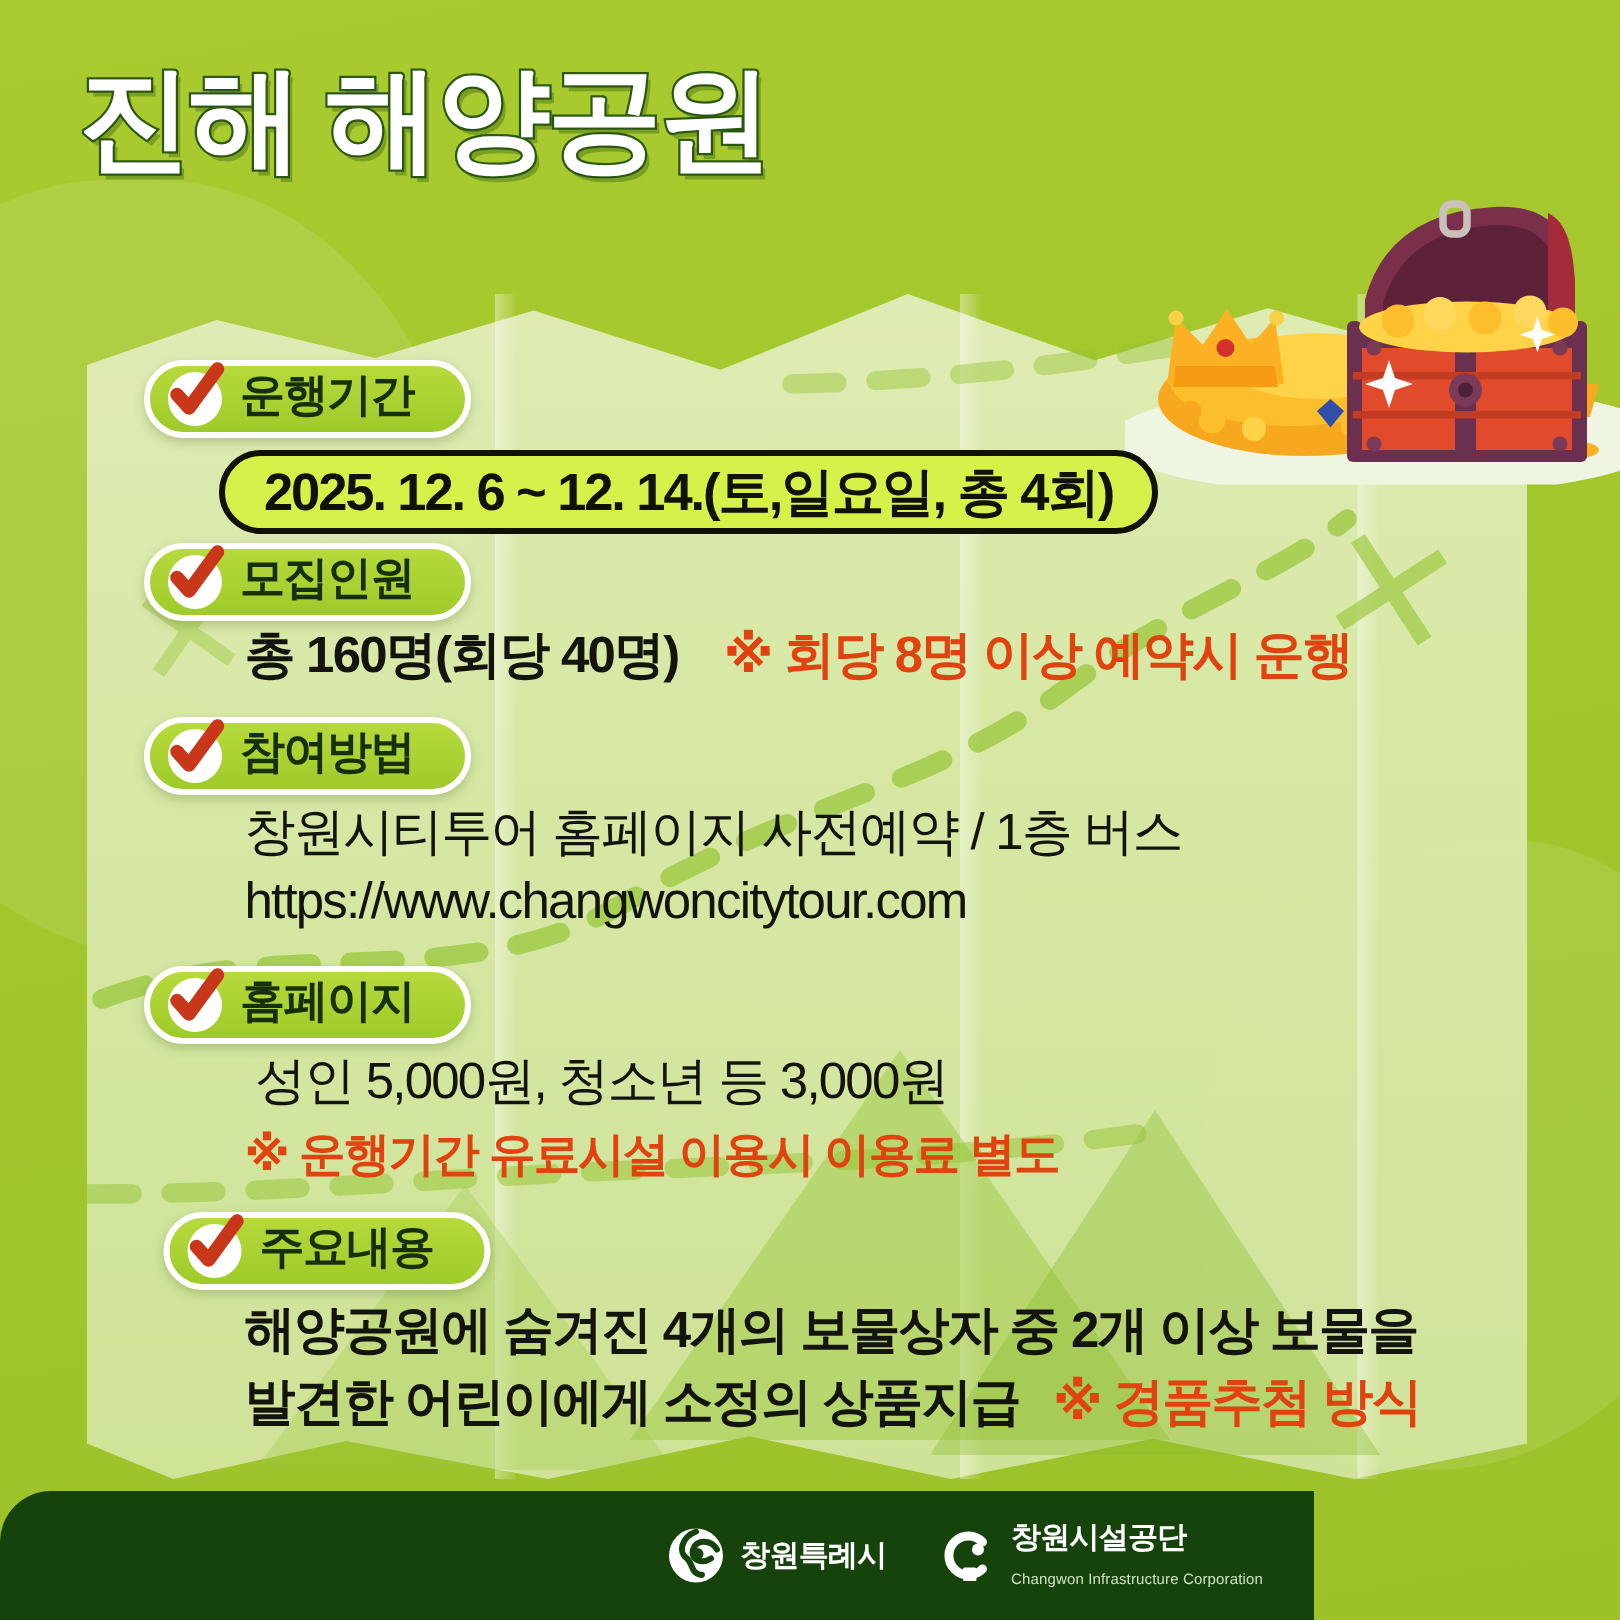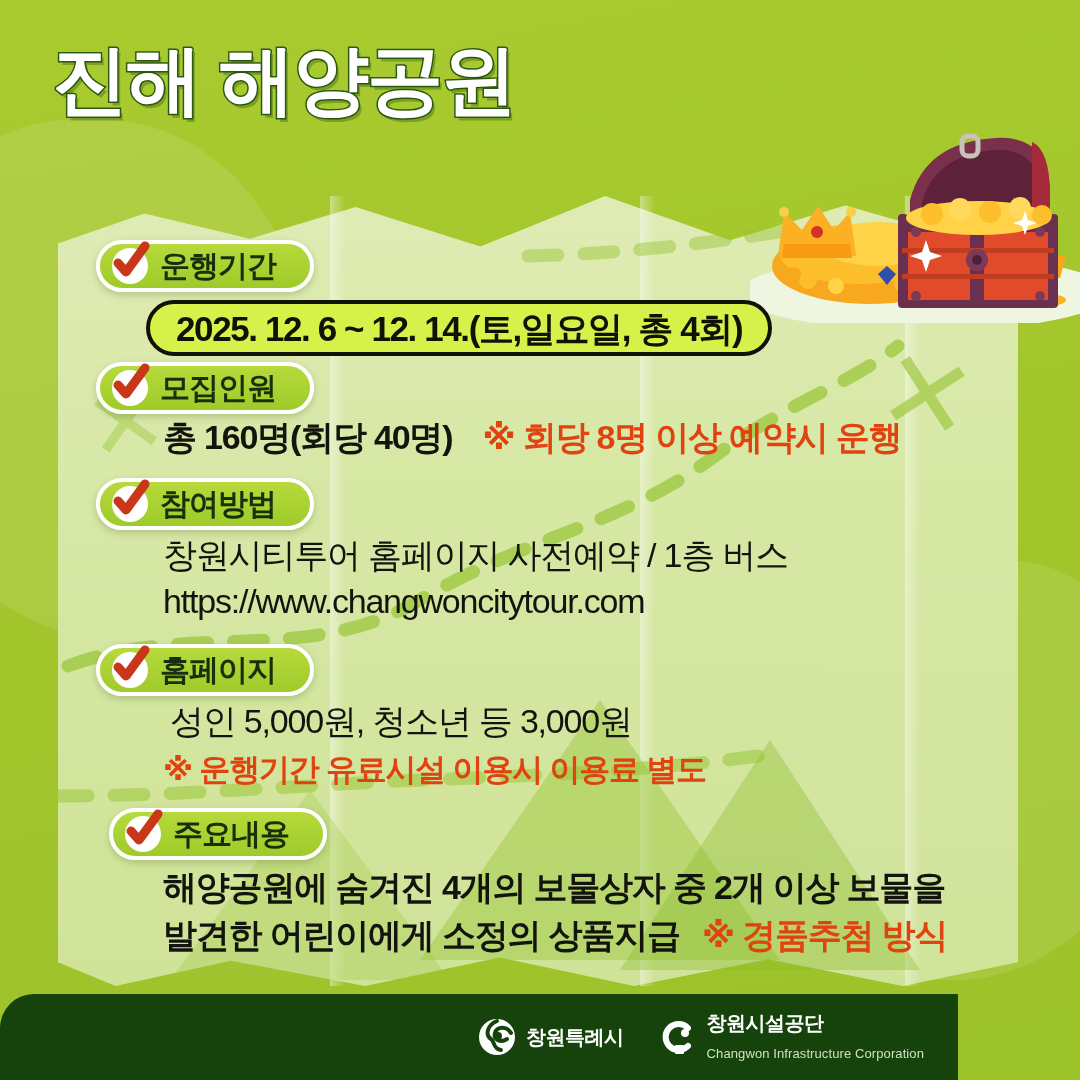--- a/index.html
+++ b/index.html
@@ -102,20 +102,21 @@
     font-size: 76px;
     font-weight: bold;
     letter-spacing: -2px;
     line-height: 1;
   }
   .title-a {
     color: #ffffff;
     -webkit-text-stroke: 3px #2c5a12;
     paint-order: stroke fill;
     text-shadow: 3px 4px 0 rgba(40,80,12,0.35);
+    font-family: Liberation Serif, serif;
   }
   .title-b {
     color: #1d4a10;
     text-shadow: 2px 3px 0 rgba(255,255,255,0.25);
   }
 
   
   .treasure { position: absolute; right: 0px; top: 108px; width: 330px; height: 215px; z-index: 5; }
 
   
@@ -141,20 +142,21 @@
     position: relative;
     flex: none;
   }
   .pill .check-circle svg { position: absolute; left: -3px; top: -9px; }
   .pill .pill-label {
     font-size: 30px;
     font-weight: bold;
     color: #17300a;
     letter-spacing: -1px;
     line-height: 1;
+    font-family: Liberation Mono, monospace;
   }
 
   .body-line {
     position: absolute;
     font-size: 34px;
     font-weight: bold;
     color: #14140f;
     letter-spacing: -1.2px;
     line-height: 1.16;
     white-space: nowrap;
@@ -179,40 +181,40 @@
     color: #111106;
     letter-spacing: -1.4px;
     line-height: 1;
     white-space: nowrap;
   }
 
   
   .footer {
     position: absolute;
     left: 0; bottom: 0;
-    width: 958px; height: 86px;
+    width: 876px; height: 86px;
     background: #16430b;
     border-top-left-radius: 34px;
     z-index: 9;
     display: flex;
     align-items: center;
     justify-content: flex-end;
     padding-right: 34px;
     box-sizing: border-box;
     gap: 34px;
   }
   .logo { display: flex; align-items: center; gap: 9px; }
   .logo .mark { flex: none; }
   .logo .logo-text { display: flex; flex-direction: column; justify-content: center; }
   .logo .logo-ko {
     color: #ffffff; font-size: 20px; font-weight: bold;
     letter-spacing: -0.5px; line-height: 1.1; white-space: nowrap;
   }
   .logo .logo-en {
-    color: #cfe0c4; font-size: 13px; letter-spacing: 0.1px;
+    color: #cfe0c4; font-size: 10px; letter-spacing: 0.1px;
     line-height: 1.2; white-space: nowrap; margin-top: 12px;
   }
 </style>
 </head>
 <body>
 
 <div id="poster">
 
   <div class="bg-layer">
     <div class="blob b1"></div>

